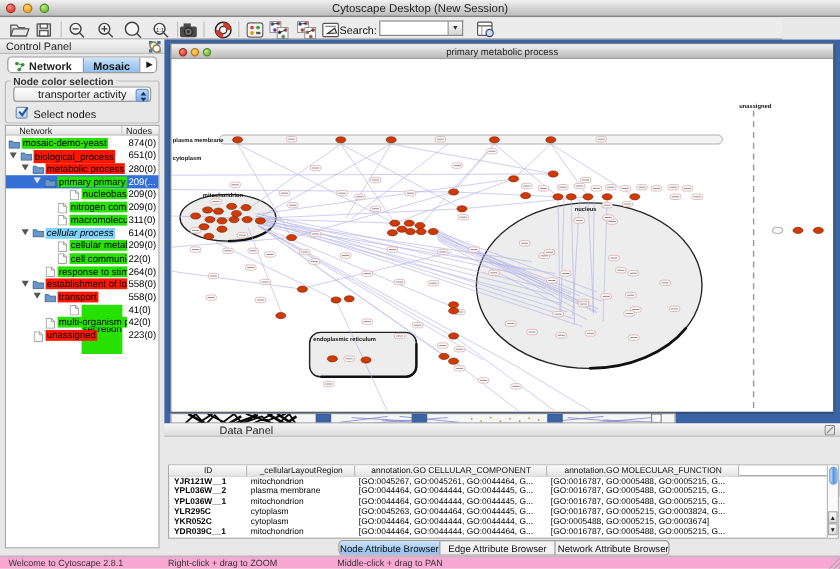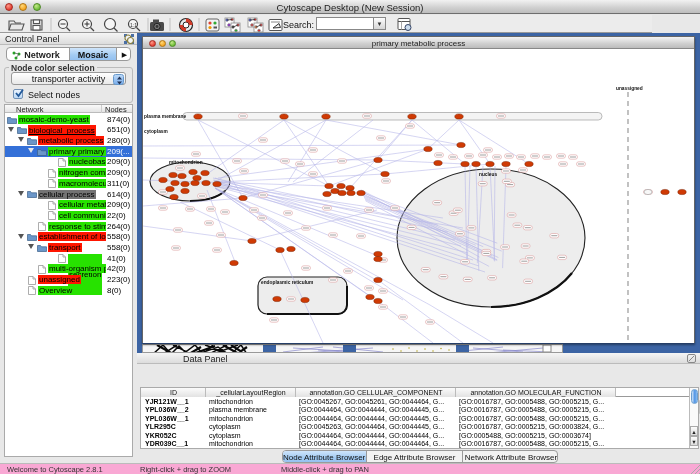--- a/index.html
+++ b/index.html
@@ -162,21 +162,21 @@
             <path d="M0.5 7.5 V1.5 H3.5 L4.5 2.8 H9.5 V7.5 Z" fill="#6b96c8" stroke="#3a5f88" stroke-width="0.7"></path>
           </svg>
           <span class="abs" style="left:13px;top:0.7px;background:#27e200;color:#000;padding:0 1px;white-space:nowrap;max-width:88px;overflow:hidden;display:inline-block;">mosaic-demo-yeast</span>
           <span class="abs" style="left:102px;top:0.7px;color:#000;">874(0)</span>
         </div>
         <div class="abs" style="left:0;top:10.7px;width:127px;height:10.7px;">
           <span class="abs" style="left:3px;top:2px;width:0;height:0;border-left:3.5px solid transparent;border-right:3.5px solid transparent;border-top:5px solid #555;"></span>
           <svg width="10" height="8" style="position:absolute;left:12px;top:1.5px">
             <path d="M0.5 7.5 V1.5 H3.5 L4.5 2.8 H9.5 V7.5 Z" fill="#6b96c8" stroke="#3a5f88" stroke-width="0.7"></path>
           </svg>
-          <span class="abs" style="left:23px;top:0.7px;background:#ff1500;color:#000;padding:1px 1px;white-space:nowrap;max-width:78px;overflow:hidden;display:inline-block;text-decoration:underline;">biological_process</span>
+          <span class="abs" style="left:23px;top:0.7px;background:#ff1500;color:#000;padding:1px 1px;white-space:nowrap;max-width:78px;overflow:hidden;display:inline-block;">biological_process</span>
           <span class="abs" style="left:102px;top:0.7px;color:#000;">651(0)</span>
         </div>
         <div class="abs" style="left:0;top:21.4px;width:127px;height:10.7px;">
           <span class="abs" style="left:13px;top:2px;width:0;height:0;border-left:3.5px solid transparent;border-right:3.5px solid transparent;border-top:5px solid #555;"></span>
           <svg width="10" height="8" style="position:absolute;left:22px;top:1.5px">
             <path d="M0.5 7.5 V1.5 H3.5 L4.5 2.8 H9.5 V7.5 Z" fill="#6b96c8" stroke="#3a5f88" stroke-width="0.7"></path>
           </svg>
           <span class="abs" style="left:33px;top:0.7px;background:#ff1500;color:#000;padding:0 1px;white-space:nowrap;max-width:68px;overflow:hidden;display:inline-block;">metabolic process</span>
           <span class="abs" style="left:102px;top:0.7px;color:#000;">280(0)</span>
         </div>
@@ -210,21 +210,21 @@
             <path d="M5 0.5 V3 H7.5" fill="none" stroke="#999" stroke-width="0.8"></path>
           </svg>
           <span class="abs" style="left:53px;top:0.7px;background:#27e200;color:#000;padding:0 1px;white-space:nowrap;max-width:48px;overflow:hidden;display:inline-block;">macromolecule</span>
           <span class="abs" style="left:102px;top:0.7px;color:#000;">311(0)</span>
         </div>
         <div class="abs" style="left:0;top:74.9px;width:127px;height:10.7px;">
           <span class="abs" style="left:13px;top:2px;width:0;height:0;border-left:3.5px solid transparent;border-right:3.5px solid transparent;border-top:5px solid #555;"></span>
           <svg width="10" height="8" style="position:absolute;left:22px;top:1.5px">
             <path d="M0.5 7.5 V1.5 H3.5 L4.5 2.8 H9.5 V7.5 Z" fill="#6b96c8" stroke="#3a5f88" stroke-width="0.7"></path>
           </svg>
-          <span class="abs" style="left:33px;top:0.7px;background:#737373;color:#000;padding:0 1px;white-space:nowrap;max-width:68px;overflow:hidden;display:inline-block;">cellular process</span>
+          <span class="abs" style="left:33px;top:0.7px;background:#7dd3fc;color:#000;padding:0 1px;white-space:nowrap;max-width:68px;overflow:hidden;display:inline-block;font-style:italic;">cellular process</span>
           <span class="abs" style="left:102px;top:0.7px;color:#000;">614(0)</span>
         </div>
         <div class="abs" style="left:0;top:85.6px;width:127px;height:10.7px;">
           <svg width="8" height="9" style="position:absolute;left:43px;top:1px">
             <path d="M0.5 8.5 V0.5 H5 L7.5 3 V8.5 Z" fill="#fff" stroke="#999" stroke-width="0.8"></path>
             <path d="M5 0.5 V3 H7.5" fill="none" stroke="#999" stroke-width="0.8"></path>
           </svg>
           <span class="abs" style="left:53px;top:0.7px;background:#27e200;color:#000;padding:0 1px;white-space:nowrap;max-width:48px;overflow:hidden;display:inline-block;">cellular metabo</span>
           <span class="abs" style="left:102px;top:0.7px;color:#000;">209(0)</span>
         </div>
@@ -277,28 +277,20 @@
           <span class="abs" style="left:102px;top:0.7px;color:#000;">42(0)</span>
         </div>
         <div class="abs" style="left:0;top:160.5px;width:127px;height:10.7px;">
           <svg width="8" height="9" style="position:absolute;left:23px;top:1px">
             <path d="M0.5 8.5 V0.5 H5 L7.5 3 V8.5 Z" fill="#fff" stroke="#999" stroke-width="0.8"></path>
             <path d="M5 0.5 V3 H7.5" fill="none" stroke="#999" stroke-width="0.8"></path>
           </svg>
           <span class="abs" style="left:33px;top:0.7px;background:#ff1500;color:#000;padding:0 1px;white-space:nowrap;max-width:68px;overflow:hidden;display:inline-block;">unassigned</span>
           <span class="abs" style="left:102px;top:0.7px;color:#000;">223(0)</span>
         </div>
-        <div class="abs" style="left:0;top:171.2px;width:127px;height:10.7px;">
-          <svg width="8" height="9" style="position:absolute;left:23px;top:1px">
-            <path d="M0.5 8.5 V0.5 H5 L7.5 3 V8.5 Z" fill="#fff" stroke="#999" stroke-width="0.8"></path>
-            <path d="M5 0.5 V3 H7.5" fill="none" stroke="#999" stroke-width="0.8"></path>
-          </svg>
-          <span class="abs" style="left:33px;top:0.7px;background:#27e200;color:#000;padding:0 1px;white-space:nowrap;max-width:68px;overflow:hidden;display:inline-block;">Overview</span>
-          <span class="abs" style="left:102px;top:0.7px;color:#000;">8(0)</span>
-        </div>  
       </div>
  </div>
 </div>
 
 <div class="abs" style="left:137px;top:33px;width:563px;height:320px;background:#3c64a4;">
 
  <div class="abs" style="left:5px;top:311px;width:421px;height:9px;background:#f6f6f6;border:1px solid #999;overflow:hidden;">
    <svg width="421" height="9" style="position:absolute;left:0;top:0">
      <g stroke="#0a0a0a" stroke-width="1.5" fill="none">
        <path d="M10 9 L20 0 L28 9 L36 1 L44 9 M20 9 L34 0 M40 9 L52 0 L60 9 L70 0 M55 9 L75 2 L85 9 M62 0 L88 9 L98 0 L104 9 M70 9 L95 0 M30 0 L48 9 M66 9 L84 0"></path>
@@ -796,21 +788,21 @@
       </div>
 
    <div class="abs" style="left:548px;top:0;width:9px;height:60px;background:#fafafa;border-left:1px solid #bbb;">
      <div class="abs" style="left:0.5px;top:1px;width:7px;height:15px;background:linear-gradient(90deg,#cfe3f8,#4f94e5 55%,#8cbdf0);border-radius:3.5px;border:0.5px solid #6a9ed0;"></div>
      <div class="abs" style="left:0;top:38px;width:8px;height:10px;background:linear-gradient(#fdfdfd,#dcdcdc);border:0.5px solid #aaa;font-size:5.5px;color:#222;text-align:center;line-height:10px;">▲</div>
      <div class="abs" style="left:0;top:48px;width:8px;height:10px;background:linear-gradient(#fdfdfd,#dcdcdc);border:0.5px solid #aaa;font-size:5.5px;color:#222;text-align:center;line-height:10px;">▼</div>
    </div>
  </div>
 
  <div class="abs" style="left:145px;top:97px;width:276px;height:13px;background:#f2f2f2;border:1px solid #9a9a9a;border-radius:4px;overflow:hidden;font-size:8px;color:#111;">
-   <div class="abs" style="left:0;top:0;width:84px;height:13px;background:linear-gradient(#cfe5fb,#a3cbf2 50%,#8ebdf0);border-right:1px solid #9a9a9a;line-height:13px;">Node Attribute Browser</div>
+   <div class="abs" style="left:0;top:0;width:84px;height:13px;background:linear-gradient(#cfe5fb,#a3cbf2 50%,#8ebdf0);border-right:1px solid #9a9a9a;text-align:center;line-height:13px;">Node Attribute Browser</div>
    <div class="abs" style="left:84px;top:0;width:96px;height:13px;border-right:1px solid #9a9a9a;text-align:center;line-height:13px;">Edge Attribute Browser</div>
    <div class="abs" style="left:180px;top:0;width:96px;height:13px;text-align:center;line-height:13px;">Network Attribute Browser</div>
  </div>
 </div>
 
 <div class="abs" style="left:0;top:463px;width:700px;height:11px;background:#f9a8d4;border-top:1px solid #bbb;font-size:7.5px;color:#333;">
   <span style="position:absolute;left:7px;top:1px;">Welcome to Cytoscape 2.8.1</span>
   <span style="position:absolute;left:140px;top:1px;">Right-click + drag to ZOOM</span>
   <span style="position:absolute;left:281px;top:1px;">Middle-click + drag to PAN</span>
   <svg width="14" height="11" style="position:absolute;right:0;top:0">

